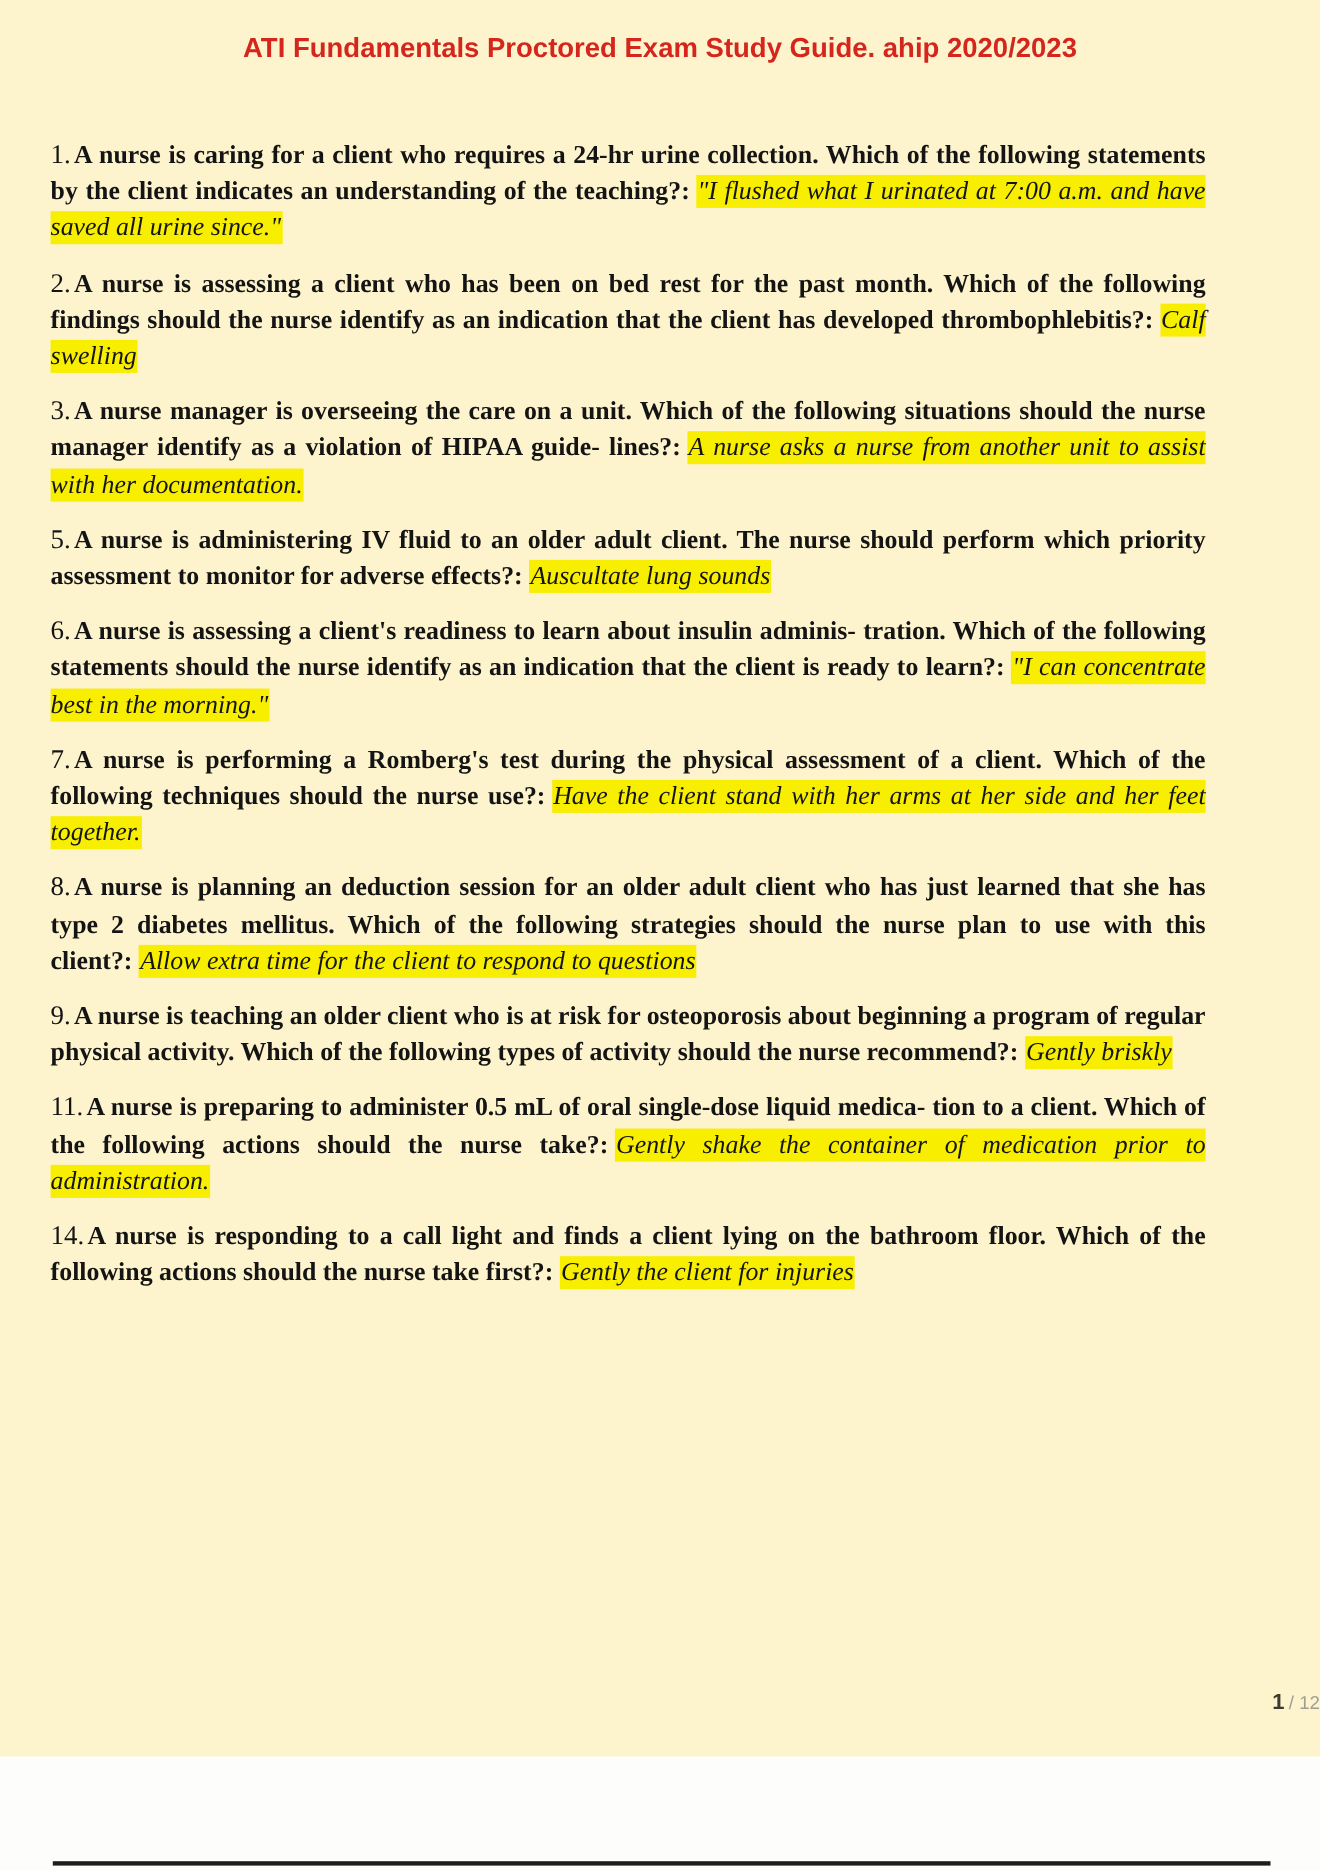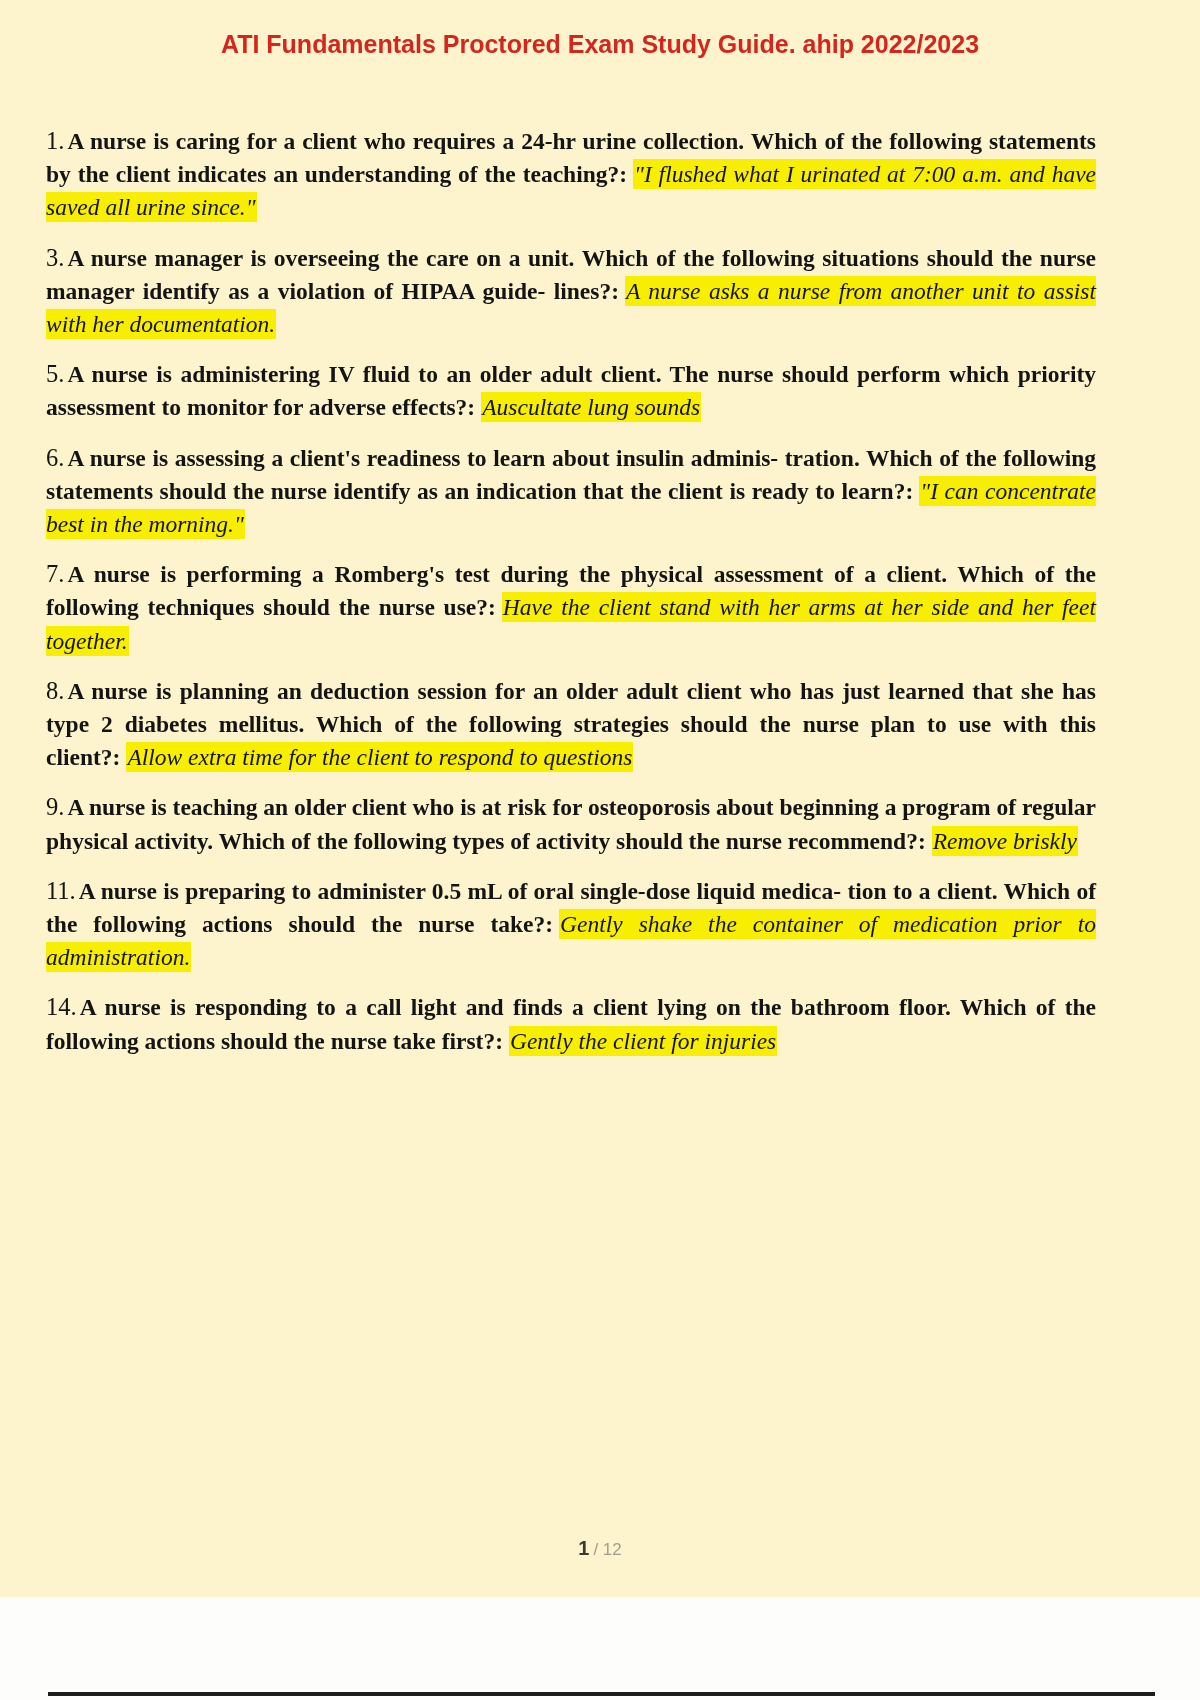--- a/index.html
+++ b/index.html
@@ -60,21 +60,21 @@
     font-style: italic;
     font-weight: normal;
     margin-left: 6px;
     padding: 2px 1px;
   }
   .footer {
     position: absolute;
     top: 1537px;
     left: 0;
     width: 1200px;
-    text-align: center;
+    text-align: right;
     font-family: "Liberation Sans", sans-serif;
   }
   .page-num {
     font-weight: bold;
     font-size: 20px;
     color: #3c3a30;
   }
   .page-total {
     font-size: 17px;
     color: #a09e92;
@@ -95,39 +95,40 @@
     width: 1107px;
     height: 4px;
     background: #1d1d1d;
   }
 </style>
 </head>
 <body>
 
 <div class="page">
 
-  <div class="doc-title">ATI Fundamentals Proctored Exam Study Guide. ahip 2022/2023</div>
+  <div class="doc-title">ATI Fundamentals Proctored Exam Study Guide. ahip 2020/2023</div>
 
   <div class="content">
 
     <p class="qa"><span class="qnum">1.</span><span class="qtext">A nurse is caring for a client who requires a 24-hr urine collection. Which of the following statements by the client indicates an understanding of the teaching?:</span><mark class="answer">"I flushed what I urinated at 7:00 a.m. and have saved all urine since."</mark></p>
 
+    <p class="qa"><span class="qnum">2.</span><span class="qtext">A nurse is assessing a client who has been on bed rest for the past month. Which of the following findings should the nurse identify as an indication that the client has developed thrombophlebitis?:</span><mark class="answer">Calf swelling</mark></p>
 
     <p class="qa"><span class="qnum">3.</span><span class="qtext">A nurse manager is overseeing the care on a unit. Which of the following situations should the nurse manager identify as a violation of HIPAA guide- lines?:</span><mark class="answer">A nurse asks a nurse from another unit to assist with her documentation.</mark></p>
 
 
     <p class="qa"><span class="qnum">5.</span><span class="qtext">A nurse is administering IV fluid to an older adult client. The nurse should perform which priority assessment to monitor for adverse effects?:</span><mark class="answer">Auscultate lung sounds</mark></p>
 
     <p class="qa"><span class="qnum">6.</span><span class="qtext">A nurse is assessing a client's readiness to learn about insulin adminis- tration. Which of the following statements should the nurse identify as an indication that the client is ready to learn?:</span><mark class="answer">"I can concentrate best in the morning."</mark></p>
 
     <p class="qa"><span class="qnum">7.</span><span class="qtext">A nurse is performing a Romberg's test during the physical assessment of a client. Which of the following techniques should the nurse use?:</span><mark class="answer">Have the client stand with her arms at her side and her feet together.</mark></p>
 
     <p class="qa"><span class="qnum">8.</span><span class="qtext">A nurse is planning an deduction session for an older adult client who has just learned that she has type 2 diabetes mellitus. Which of the following strategies should the nurse plan to use with this client?:</span><mark class="answer">Allow extra time for the client to respond to questions</mark></p>
 
-    <p class="qa"><span class="qnum">9.</span><span class="qtext">A nurse is teaching an older client who is at risk for osteoporosis about beginning a program of regular physical activity. Which of the following types of activity should the nurse recommend?:</span><mark class="answer">Remove briskly</mark></p>
+    <p class="qa"><span class="qnum">9.</span><span class="qtext">A nurse is teaching an older client who is at risk for osteoporosis about beginning a program of regular physical activity. Which of the following types of activity should the nurse recommend?:</span><mark class="answer">Gently briskly</mark></p>
 
 
     <p class="qa"><span class="qnum">11.</span><span class="qtext">A nurse is preparing to administer 0.5 mL of oral single-dose liquid medica- tion to a client. Which of the following actions should the nurse take?:</span><mark class="answer">Gently shake the container of medication prior to administration.</mark></p>
 
     <p class="qa"><span class="qnum">14.</span><span class="qtext">A nurse is responding to a call light and finds a client lying on the bathroom floor. Which of the following actions should the nurse take first?:</span><mark class="answer">Gently the client for injuries</mark></p>
 
   </div>
 
   <div class="footer">
     <span class="page-num">1</span><span class="page-total">/ 12</span>

